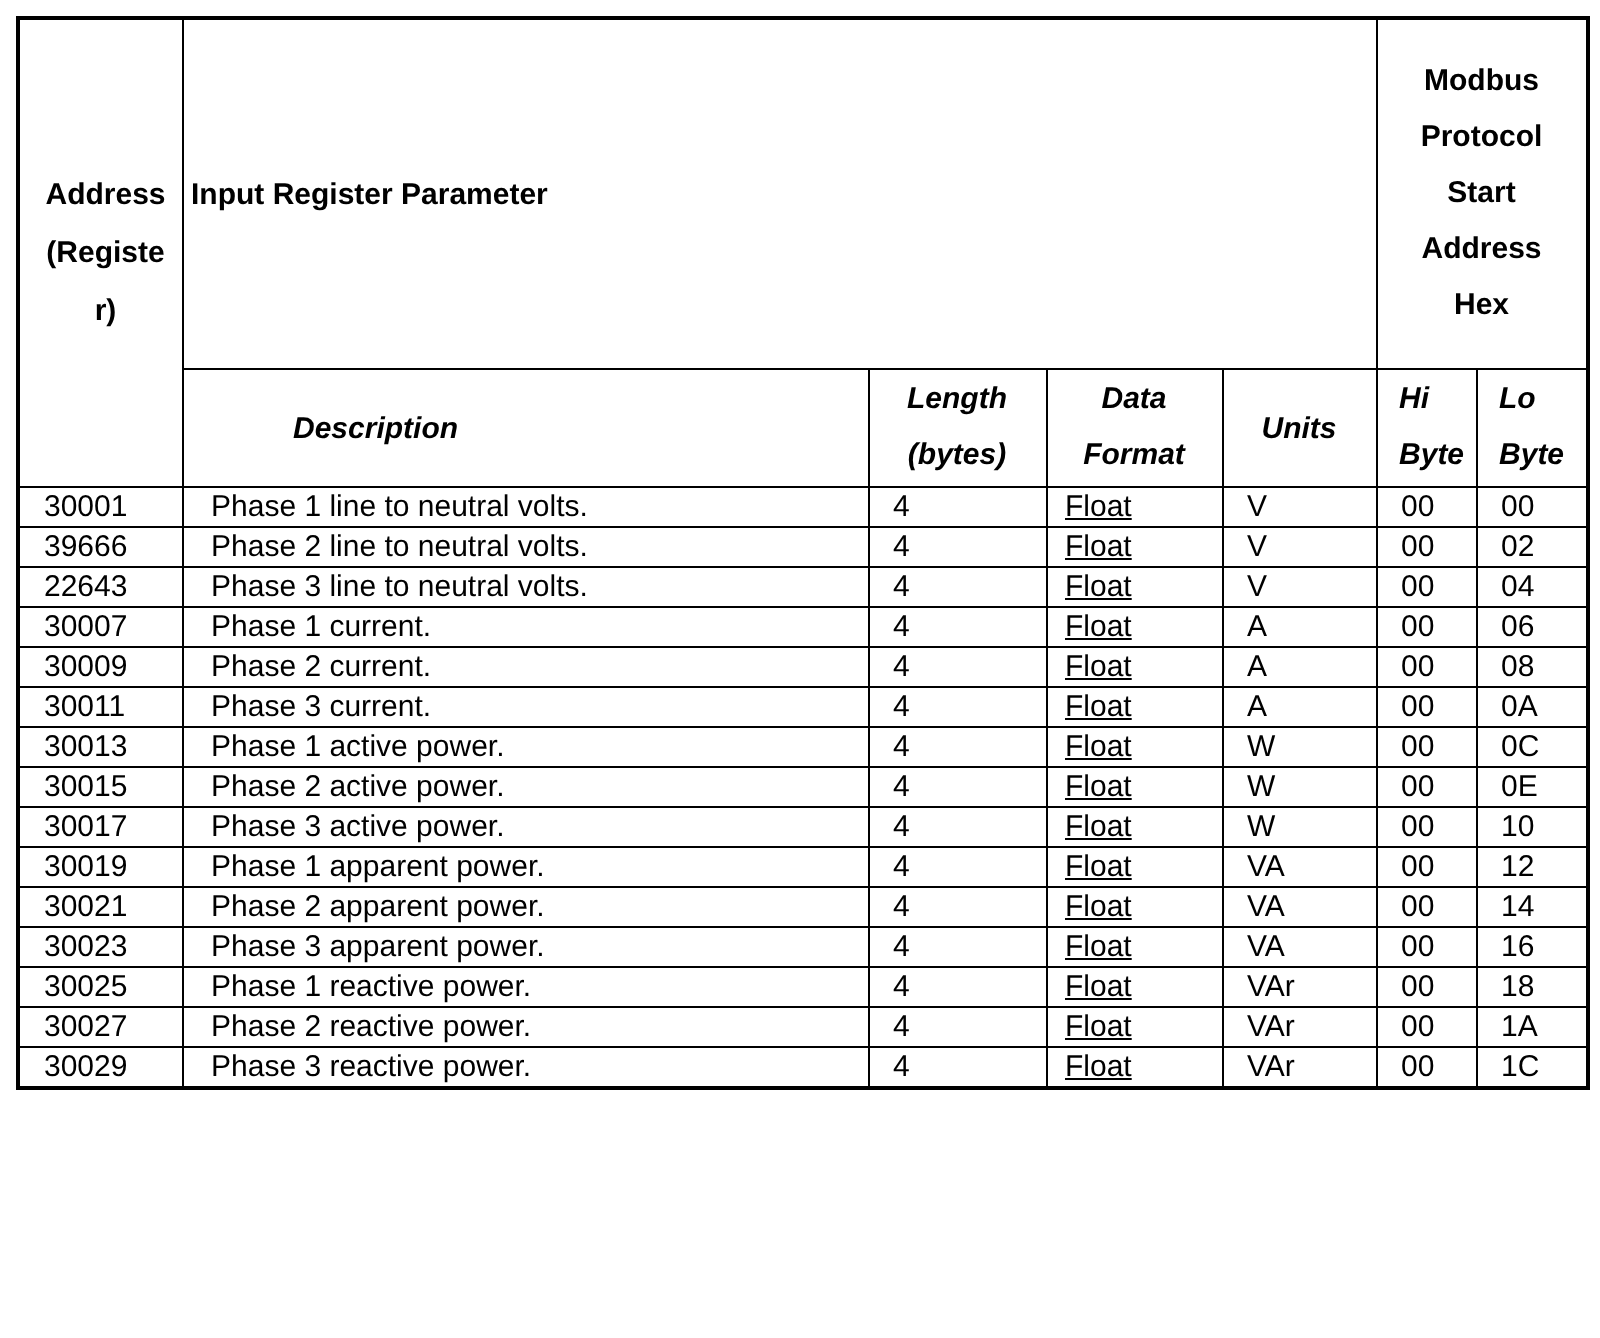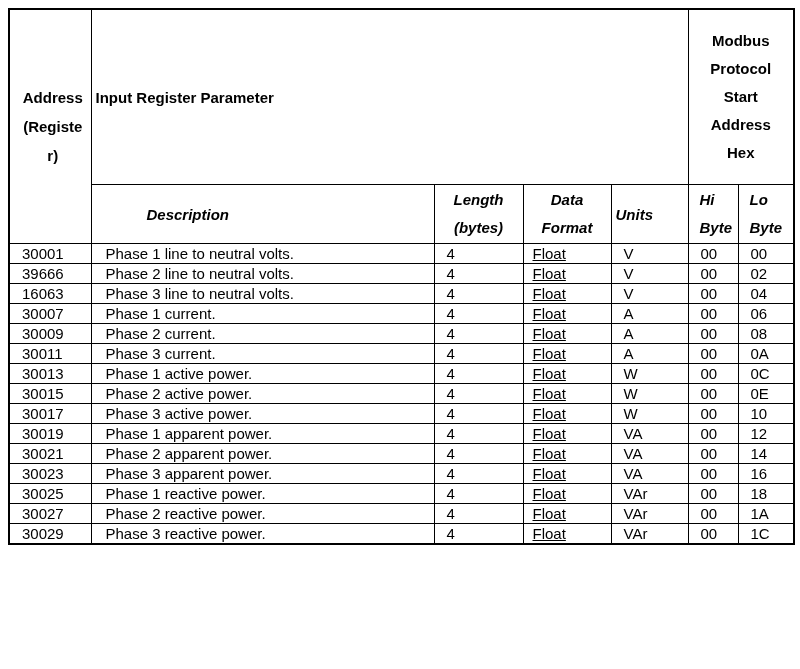--- a/index.html
+++ b/index.html
@@ -61,21 +61,21 @@
     padding-left: 55px;
   }
   th.cell-length-header,
   th.cell-format-header {
     text-align: center;
     vertical-align: middle;
     line-height: 28px;
     padding: 0 4px;
   }
   th.cell-units-header {
-    text-align: left;
+    text-align: center;
     vertical-align: middle;
     padding: 0 4px;
   }
   th.cell-hi-header,
   th.cell-lo-header {
     text-align: left;
     vertical-align: middle;
     line-height: 28px;
     padding-left: 11px;
   }
@@ -130,21 +130,21 @@
         <tr>
     <td class="col-address">39666</td>
     <td class="col-description">Phase 2 line to neutral volts.</td>
     <td class="col-length">4</td>
     <td class="col-format">Float</td>
     <td class="col-units">V</td>
     <td class="col-hi">00</td>
     <td class="col-lo">02</td>
   </tr>
         <tr>
-    <td class="col-address">16063</td>
+    <td class="col-address">22643</td>
     <td class="col-description">Phase 3 line to neutral volts.</td>
     <td class="col-length">4</td>
     <td class="col-format">Float</td>
     <td class="col-units">V</td>
     <td class="col-hi">00</td>
     <td class="col-lo">04</td>
   </tr>
         <tr>
     <td class="col-address">30007</td>
     <td class="col-description">Phase 1 current.</td>

